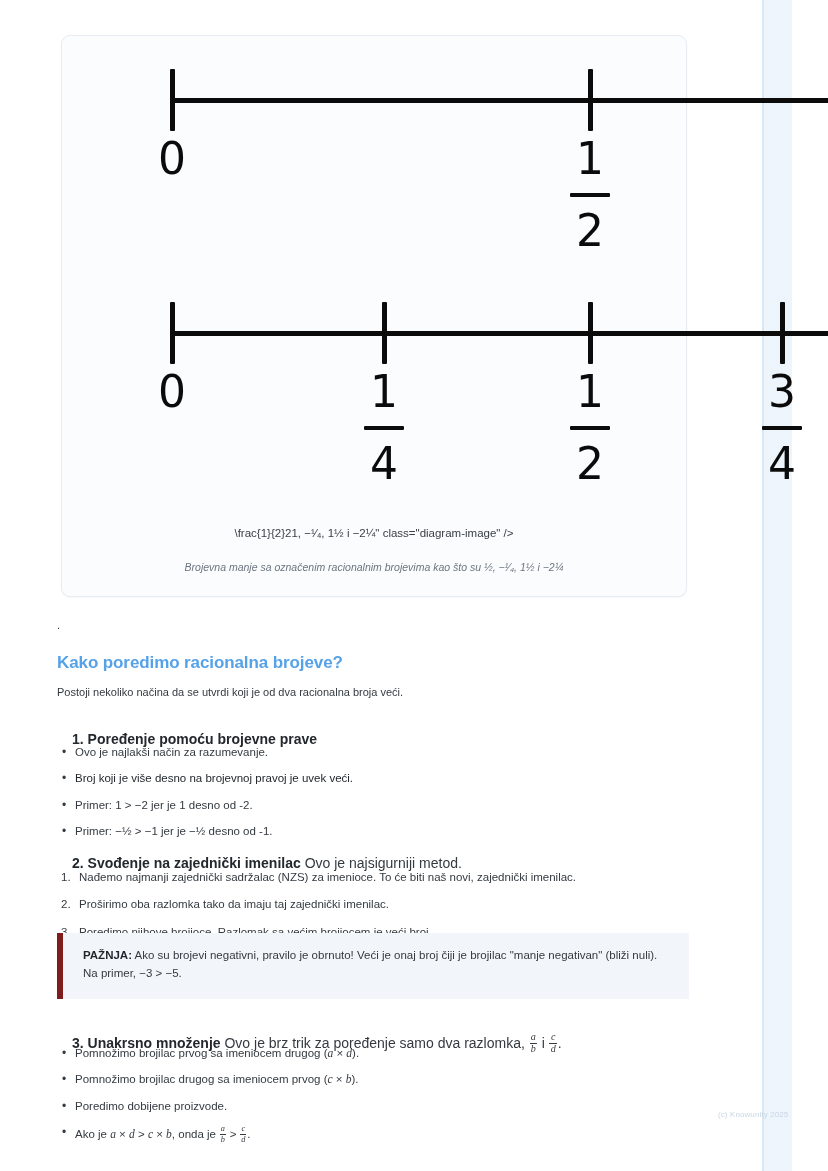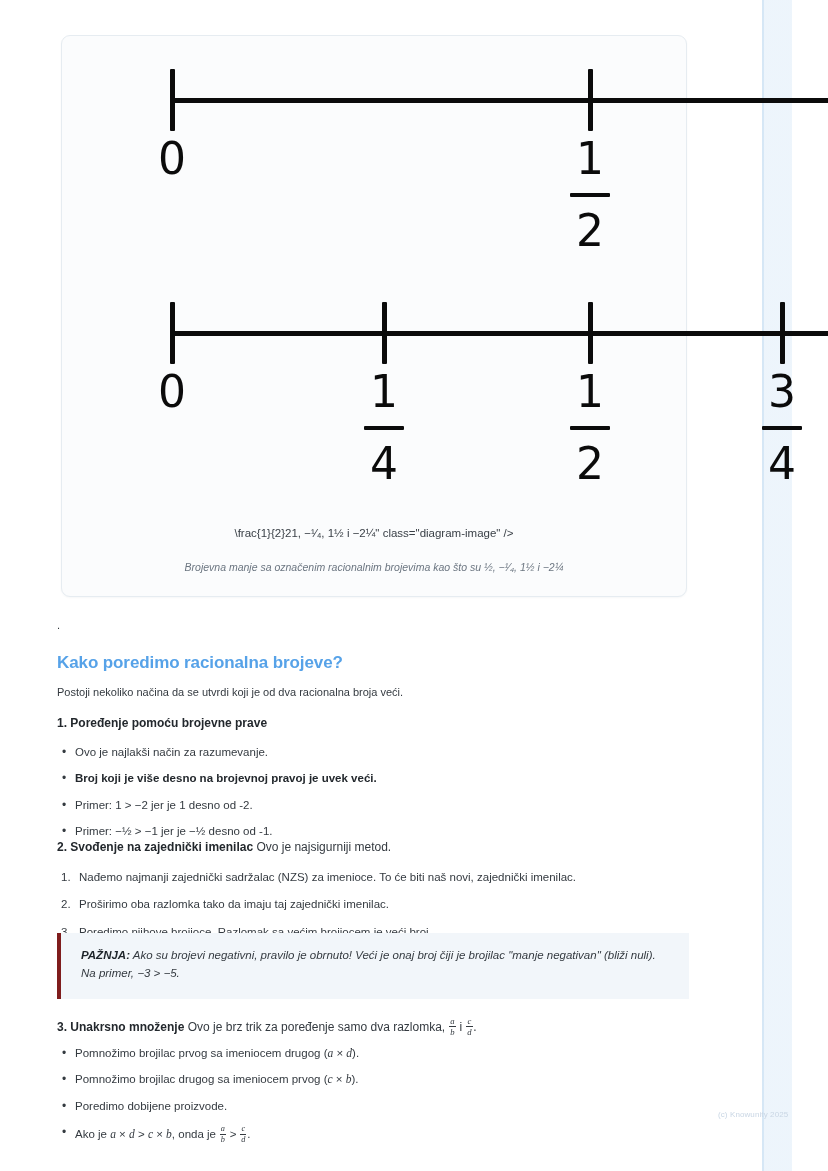--- a/index.html
+++ b/index.html
@@ -177,22 +177,22 @@
     position: absolute;
     left: 57px;
     top: 686px;
     margin: 0;
     font-size: 11px;
     color: #343a40;
   }
   .sub-h {
     position: absolute;
     left: 57px;
-    margin: 0;
-    font-size: 12px;
+    margin: 15px;
+    font-size: 14px;
     color: #23282d;
   }
   .sub-h b { font-weight: bold; }
   .sub-h .norm { font-weight: normal; color: #343a40; }
 
   #sub1 { top: 716px; }
   #sub2 { top: 840px; }
   #sub3 { top: 1017px; }
 
   ul.bullets, ol.steps {
@@ -222,36 +222,35 @@
   ol.steps li::before {
     content: counter(st) ".";
     position: absolute;
     left: -18px;
     top: 0;
     color: #343a40;
   }
   #list1 { top: 741px; }
   #list2 { top: 866px; }
   #list3 { top: 1042px; }
-  ul.bullets li b { font-weight: bold; color: #23282d; }
+  ul.bullets li b { font-weight: normal; color: #23282d; }
 
   
   .callout {
     position: absolute;
     left: 57px;
     top: 933px;
     width: 632px;
     min-height: 66px;
     background: #f2f6fa;
-    border-left: 4px solid #7f1d1d;
+    border-left: 6px solid #7f1d1d;
     padding: 14px 18px 14px 20px;
     font-size: 11.5px;
     line-height: 1.55;
     color: #343a40;
-    font-style: italic;
   }
   .callout b { font-weight: bold; color: #1f252b; }
 
   
   .watermark {
     position: absolute;
     left: 718px;
     top: 1110px;
     font-size: 8px;
     color: #c9d6e4;

